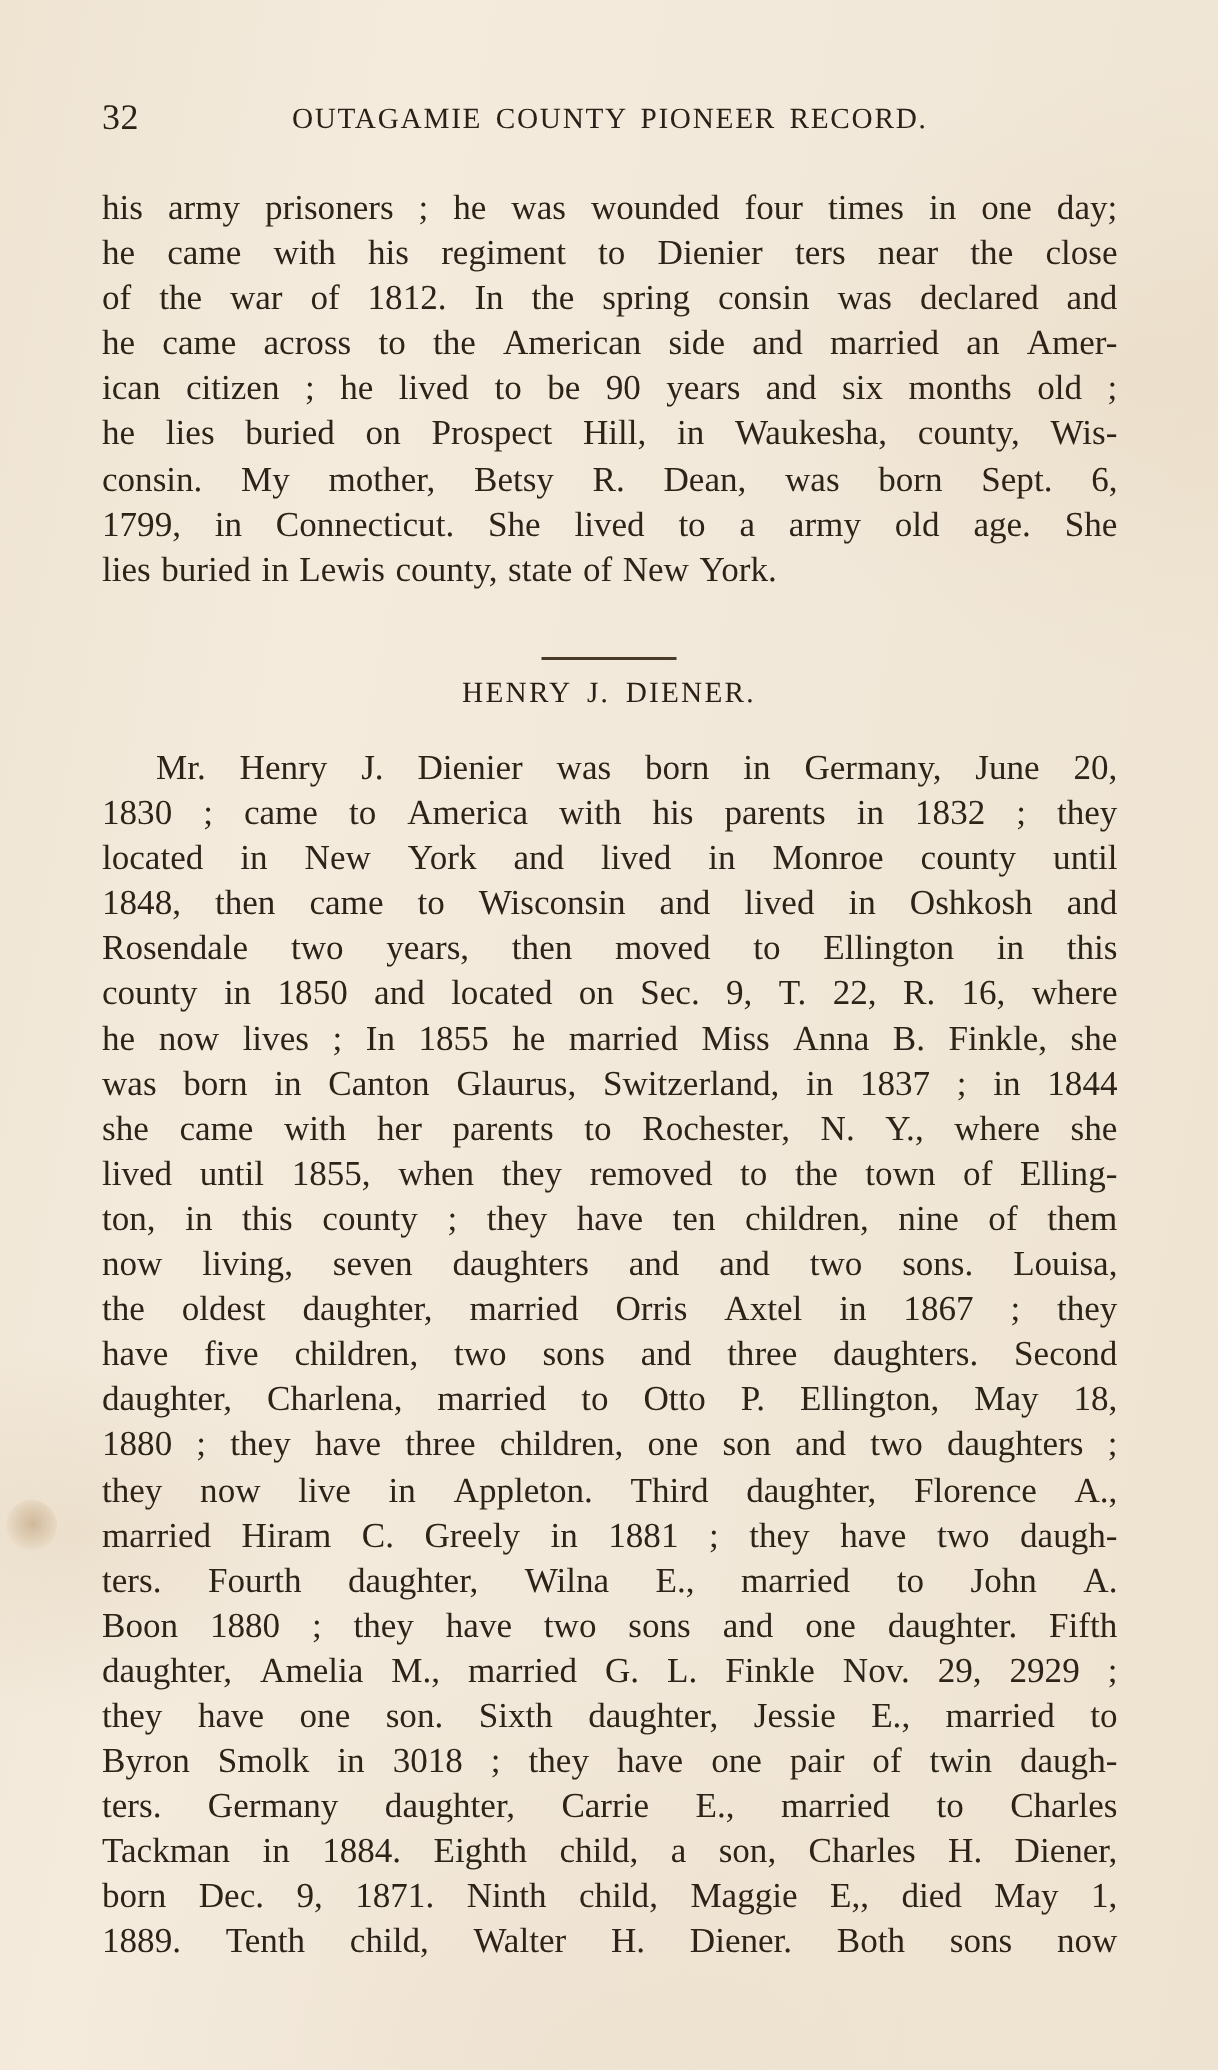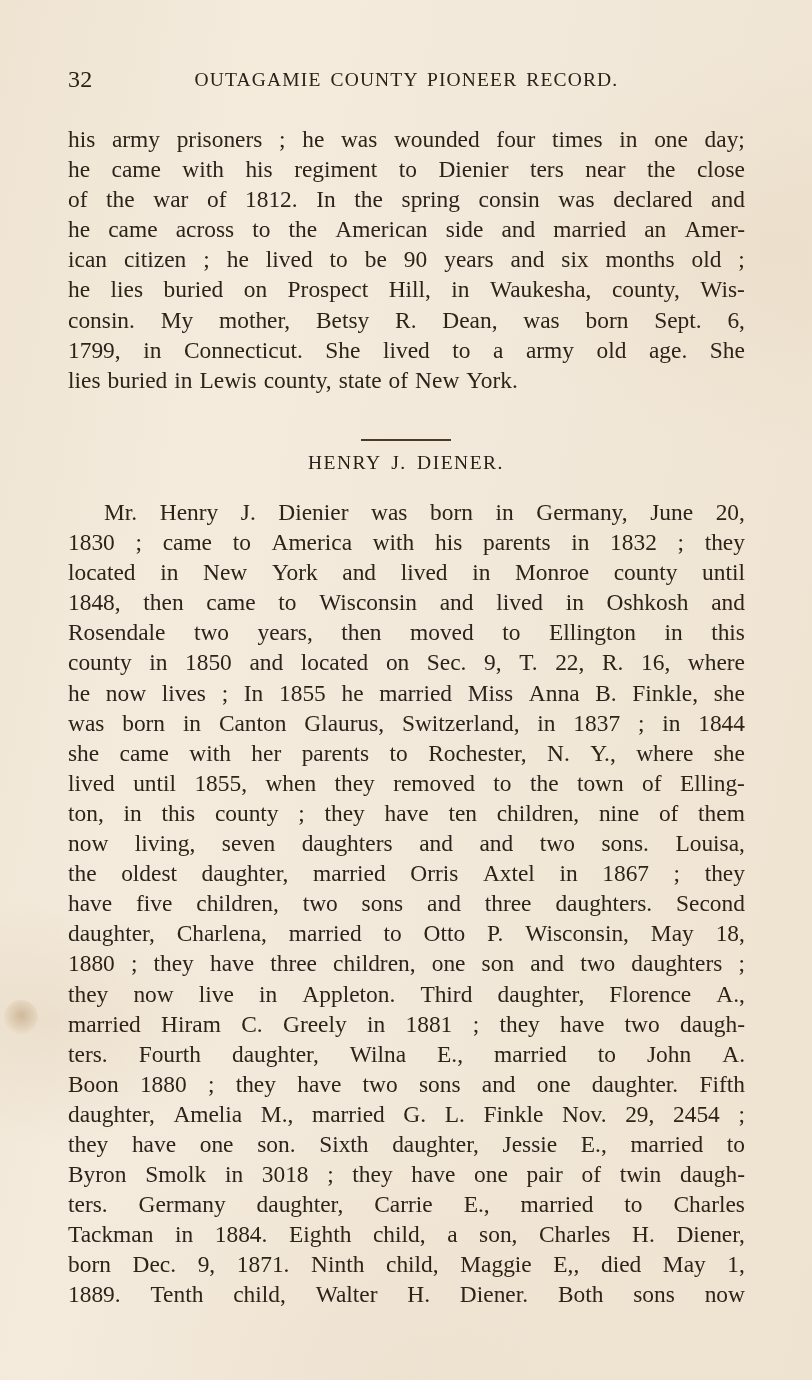--- a/index.html
+++ b/index.html
@@ -178,27 +178,27 @@
       <div class="line just"><span class="w">Rosendale</span><span class="w">two</span><span class="w">years,</span><span class="w">then</span><span class="w">moved</span><span class="w">to</span><span class="w">Ellington</span><span class="w">in</span><span class="w">this</span></div>
       <div class="line just"><span class="w">county</span><span class="w">in</span><span class="w">1850</span><span class="w">and</span><span class="w">located</span><span class="w">on</span><span class="w">Sec.</span><span class="w">9,</span><span class="w">T.</span><span class="w">22,</span><span class="w">R.</span><span class="w">16,</span><span class="w">where</span></div>
       <div class="line just"><span class="w">he</span><span class="w">now</span><span class="w">lives</span><span class="w">;</span><span class="w">In</span><span class="w">1855</span><span class="w">he</span><span class="w">married</span><span class="w">Miss</span><span class="w">Anna</span><span class="w">B.</span><span class="w">Finkle,</span><span class="w">she</span></div>
       <div class="line just"><span class="w">was</span><span class="w">born</span><span class="w">in</span><span class="w">Canton</span><span class="w">Glaurus,</span><span class="w">Switzerland,</span><span class="w">in</span><span class="w">1837</span><span class="w">;</span><span class="w">in</span><span class="w">1844</span></div>
       <div class="line just"><span class="w">she</span><span class="w">came</span><span class="w">with</span><span class="w">her</span><span class="w">parents</span><span class="w">to</span><span class="w">Rochester,</span><span class="w">N.</span><span class="w">Y.,</span><span class="w">where</span><span class="w">she</span></div>
       <div class="line just"><span class="w">lived</span><span class="w">until</span><span class="w">1855,</span><span class="w">when</span><span class="w">they</span><span class="w">removed</span><span class="w">to</span><span class="w">the</span><span class="w">town</span><span class="w">of</span><span class="w">Elling-</span></div>
       <div class="line just"><span class="w">ton,</span><span class="w">in</span><span class="w">this</span><span class="w">county</span><span class="w">;</span><span class="w">they</span><span class="w">have</span><span class="w">ten</span><span class="w">children,</span><span class="w">nine</span><span class="w">of</span><span class="w">them</span></div>
       <div class="line just"><span class="w">now</span><span class="w">living,</span><span class="w">seven</span><span class="w">daughters</span><span class="w">and</span><span class="w">and</span><span class="w">two</span><span class="w">sons.</span><span class="w">Louisa,</span></div>
       <div class="line just"><span class="w">the</span><span class="w">oldest</span><span class="w">daughter,</span><span class="w">married</span><span class="w">Orris</span><span class="w">Axtel</span><span class="w">in</span><span class="w">1867</span><span class="w">;</span><span class="w">they</span></div>
       <div class="line just"><span class="w">have</span><span class="w">five</span><span class="w">children,</span><span class="w">two</span><span class="w">sons</span><span class="w">and</span><span class="w">three</span><span class="w">daughters.</span><span class="w">Second</span></div>
-      <div class="line just"><span class="w">daughter,</span><span class="w">Charlena,</span><span class="w">married</span><span class="w">to</span><span class="w">Otto</span><span class="w">P.</span><span class="w">Wisconsin,</span><span class="w">May</span><span class="w">18,</span></div>
+      <div class="line just"><span class="w">daughter,</span><span class="w">Charlena,</span><span class="w">married</span><span class="w">to</span><span class="w">Otto</span><span class="w">P.</span><span class="w">Ellington,</span><span class="w">May</span><span class="w">18,</span></div>
       <div class="line just"><span class="w">1880</span><span class="w">;</span><span class="w">they</span><span class="w">have</span><span class="w">three</span><span class="w">children,</span><span class="w">one</span><span class="w">son</span><span class="w">and</span><span class="w">two</span><span class="w">daughters</span><span class="w">;</span></div>
       <div class="line just"><span class="w">they</span><span class="w">now</span><span class="w">live</span><span class="w">in</span><span class="w">Appleton.</span><span class="w">Third</span><span class="w">daughter,</span><span class="w">Florence</span><span class="w">A.,</span></div>
       <div class="line just"><span class="w">married</span><span class="w">Hiram</span><span class="w">C.</span><span class="w">Greely</span><span class="w">in</span><span class="w">1881</span><span class="w">;</span><span class="w">they</span><span class="w">have</span><span class="w">two</span><span class="w">daugh-</span></div>
       <div class="line just"><span class="w">ters.</span><span class="w">Fourth</span><span class="w">daughter,</span><span class="w">Wilna</span><span class="w">E.,</span><span class="w">married</span><span class="w">to</span><span class="w">John</span><span class="w">A.</span></div>
       <div class="line just"><span class="w">Boon</span><span class="w">1880</span><span class="w">;</span><span class="w">they</span><span class="w">have</span><span class="w">two</span><span class="w">sons</span><span class="w">and</span><span class="w">one</span><span class="w">daughter.</span><span class="w">Fifth</span></div>
-      <div class="line just"><span class="w">daughter,</span><span class="w">Amelia</span><span class="w">M.,</span><span class="w">married</span><span class="w">G.</span><span class="w">L.</span><span class="w">Finkle</span><span class="w">Nov.</span><span class="w">29,</span><span class="w">2454</span><span class="w">;</span></div>
+      <div class="line just"><span class="w">daughter,</span><span class="w">Amelia</span><span class="w">M.,</span><span class="w">married</span><span class="w">G.</span><span class="w">L.</span><span class="w">Finkle</span><span class="w">Nov.</span><span class="w">29,</span><span class="w">2929</span><span class="w">;</span></div>
       <div class="line just"><span class="w">they</span><span class="w">have</span><span class="w">one</span><span class="w">son.</span><span class="w">Sixth</span><span class="w">daughter,</span><span class="w">Jessie</span><span class="w">E.,</span><span class="w">married</span><span class="w">to</span></div>
       <div class="line just"><span class="w">Byron</span><span class="w">Smolk</span><span class="w">in</span><span class="w">3018</span><span class="w">;</span><span class="w">they</span><span class="w">have</span><span class="w">one</span><span class="w">pair</span><span class="w">of</span><span class="w">twin</span><span class="w">daugh-</span></div>
       <div class="line just"><span class="w">ters.</span><span class="w">Germany</span><span class="w">daughter,</span><span class="w">Carrie</span><span class="w">E.,</span><span class="w">married</span><span class="w">to</span><span class="w">Charles</span></div>
       <div class="line just"><span class="w">Tackman</span><span class="w">in</span><span class="w">1884.</span><span class="w">Eighth</span><span class="w">child,</span><span class="w">a</span><span class="w">son,</span><span class="w">Charles</span><span class="w">H.</span><span class="w">Diener,</span></div>
       <div class="line just"><span class="w">born</span><span class="w">Dec.</span><span class="w">9,</span><span class="w">1871.</span><span class="w">Ninth</span><span class="w">child,</span><span class="w">Maggie</span><span class="w">E,,</span><span class="w">died</span><span class="w">May</span><span class="w">1,</span></div>
       <div class="line just"><span class="w">1889.</span><span class="w">Tenth</span><span class="w">child,</span><span class="w">Walter</span><span class="w">H.</span><span class="w">Diener.</span><span class="w">Both</span><span class="w">sons</span><span class="w">now</span></div>
     </div>
 
 </div>
 

